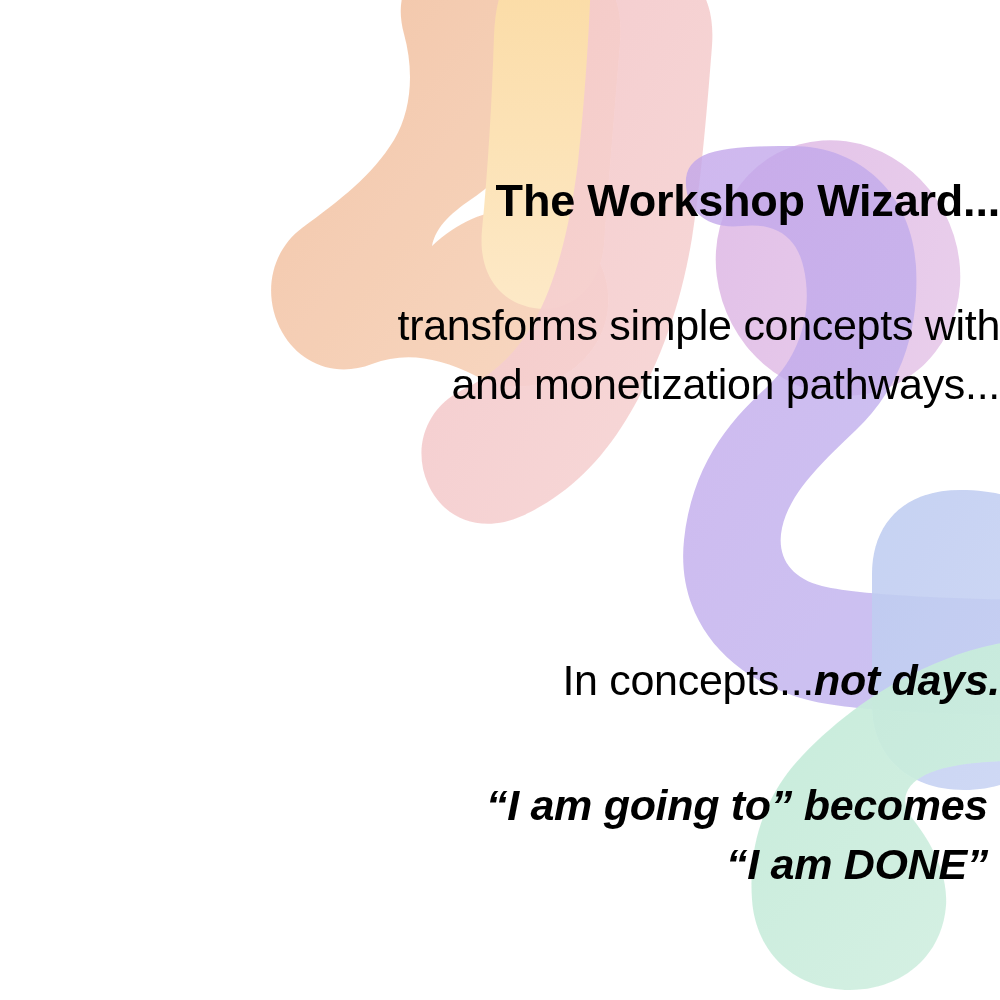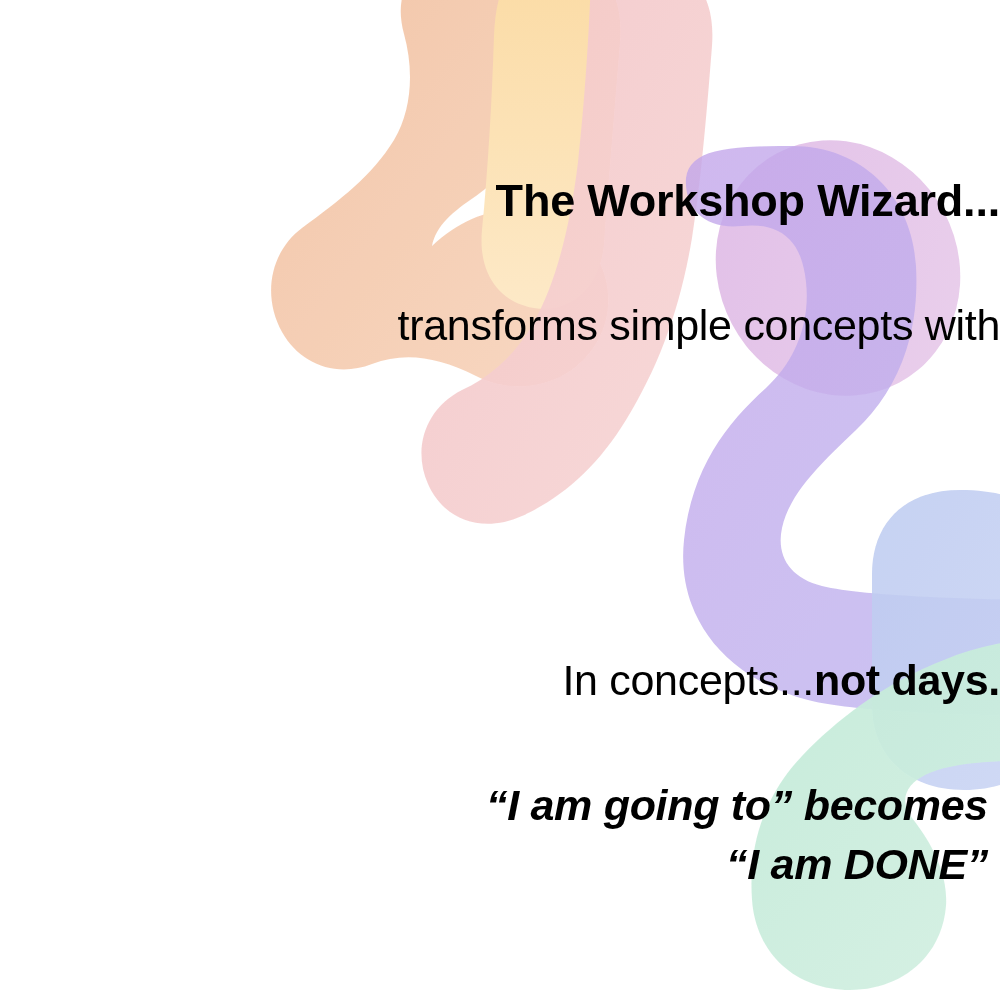--- a/index.html
+++ b/index.html
@@ -78,20 +78,21 @@
     left: 0;
     width: 1000px;
     top: 624px;
     font-size: 43px;
     line-height: 1.15;
     letter-spacing: -0.3px;
     white-space: nowrap;
   }
   .minutes-line .emph {
     font-weight: bold;
+    font-style: italic;
   }
 
   .quote-block {
     position: absolute;
     left: 0;
     width: 988px;
     top: 744px;
     font-size: 43px;
     font-weight: bold;
     font-style: italic;
@@ -214,20 +215,21 @@
 
     </g>
   </svg>
 
   <div id="content">
 
     <div class="title-line">The Workshop Wizard...</div>
 
     <div class="body-block">
       <span class="body-line">transforms simple concepts with</span>
+      <span class="body-line">and monetization pathways...</span>
     </div>
 
     <div class="minutes-line"><span>In concepts...</span><span class="emph">not days.</span></div>
 
     <div class="quote-block">
       <span class="quote-line">“I am going to” becomes</span>
       <span class="quote-line">“I am DONE”</span>
     </div>
 
   </div>

